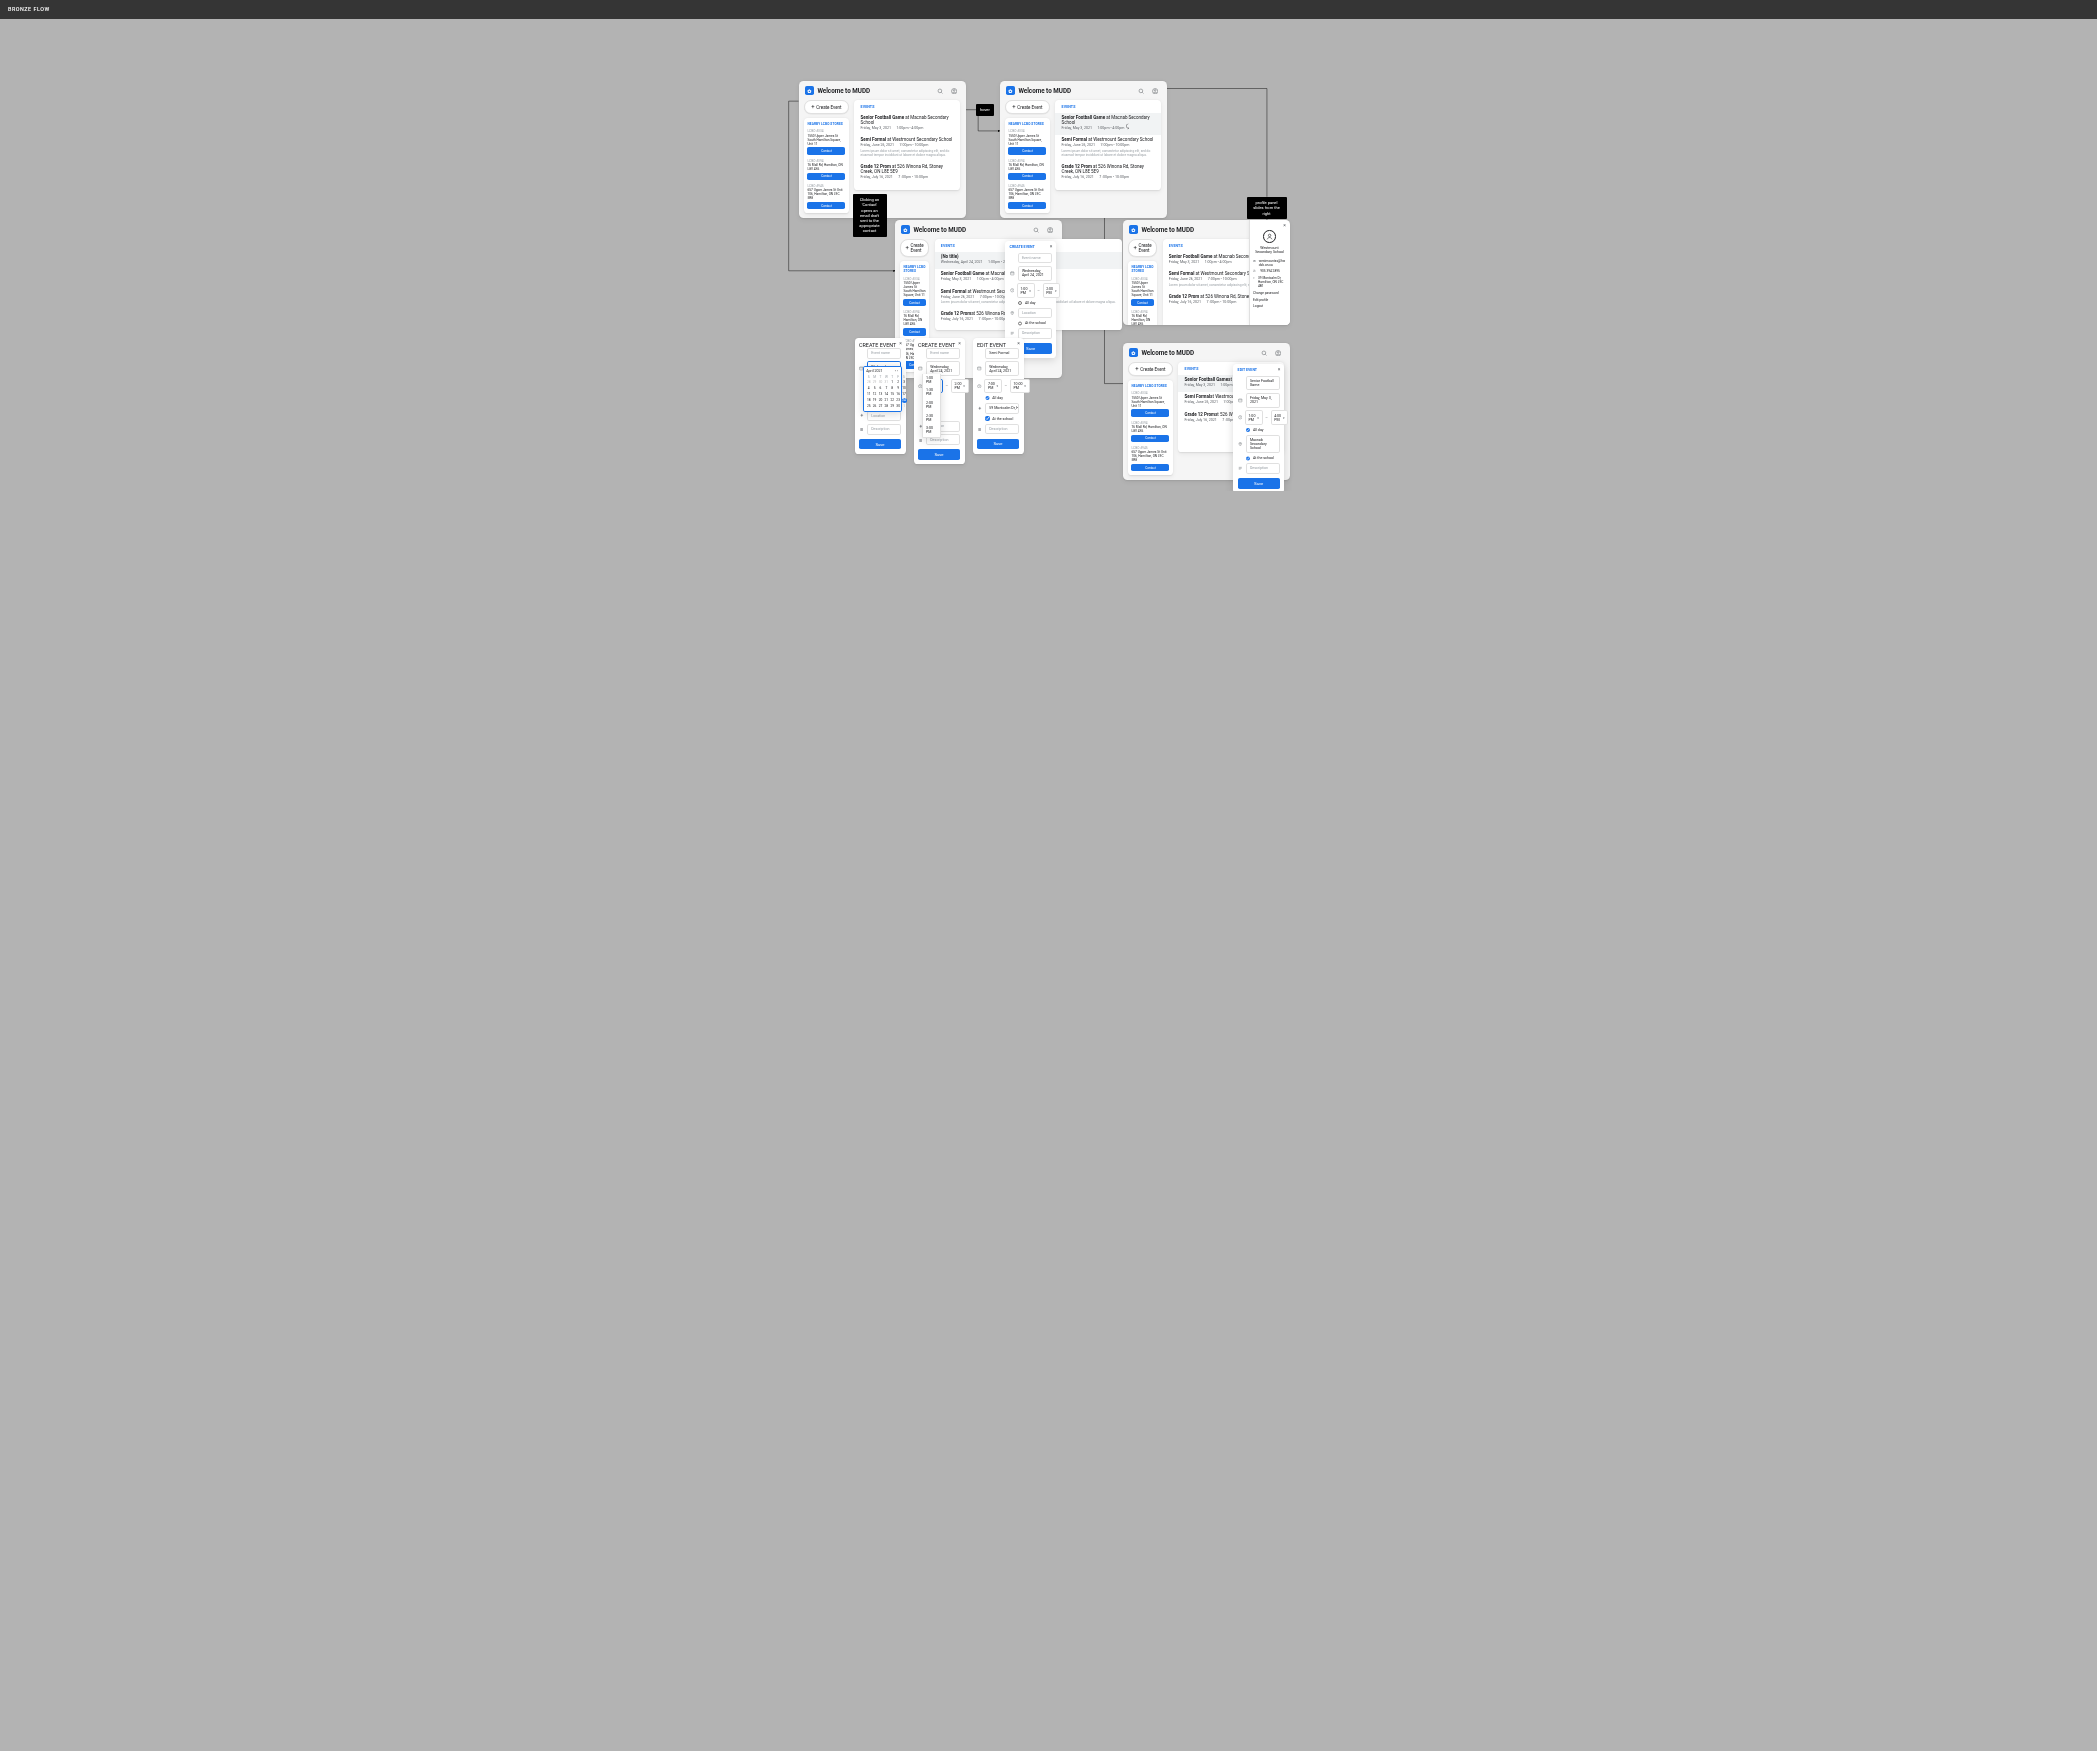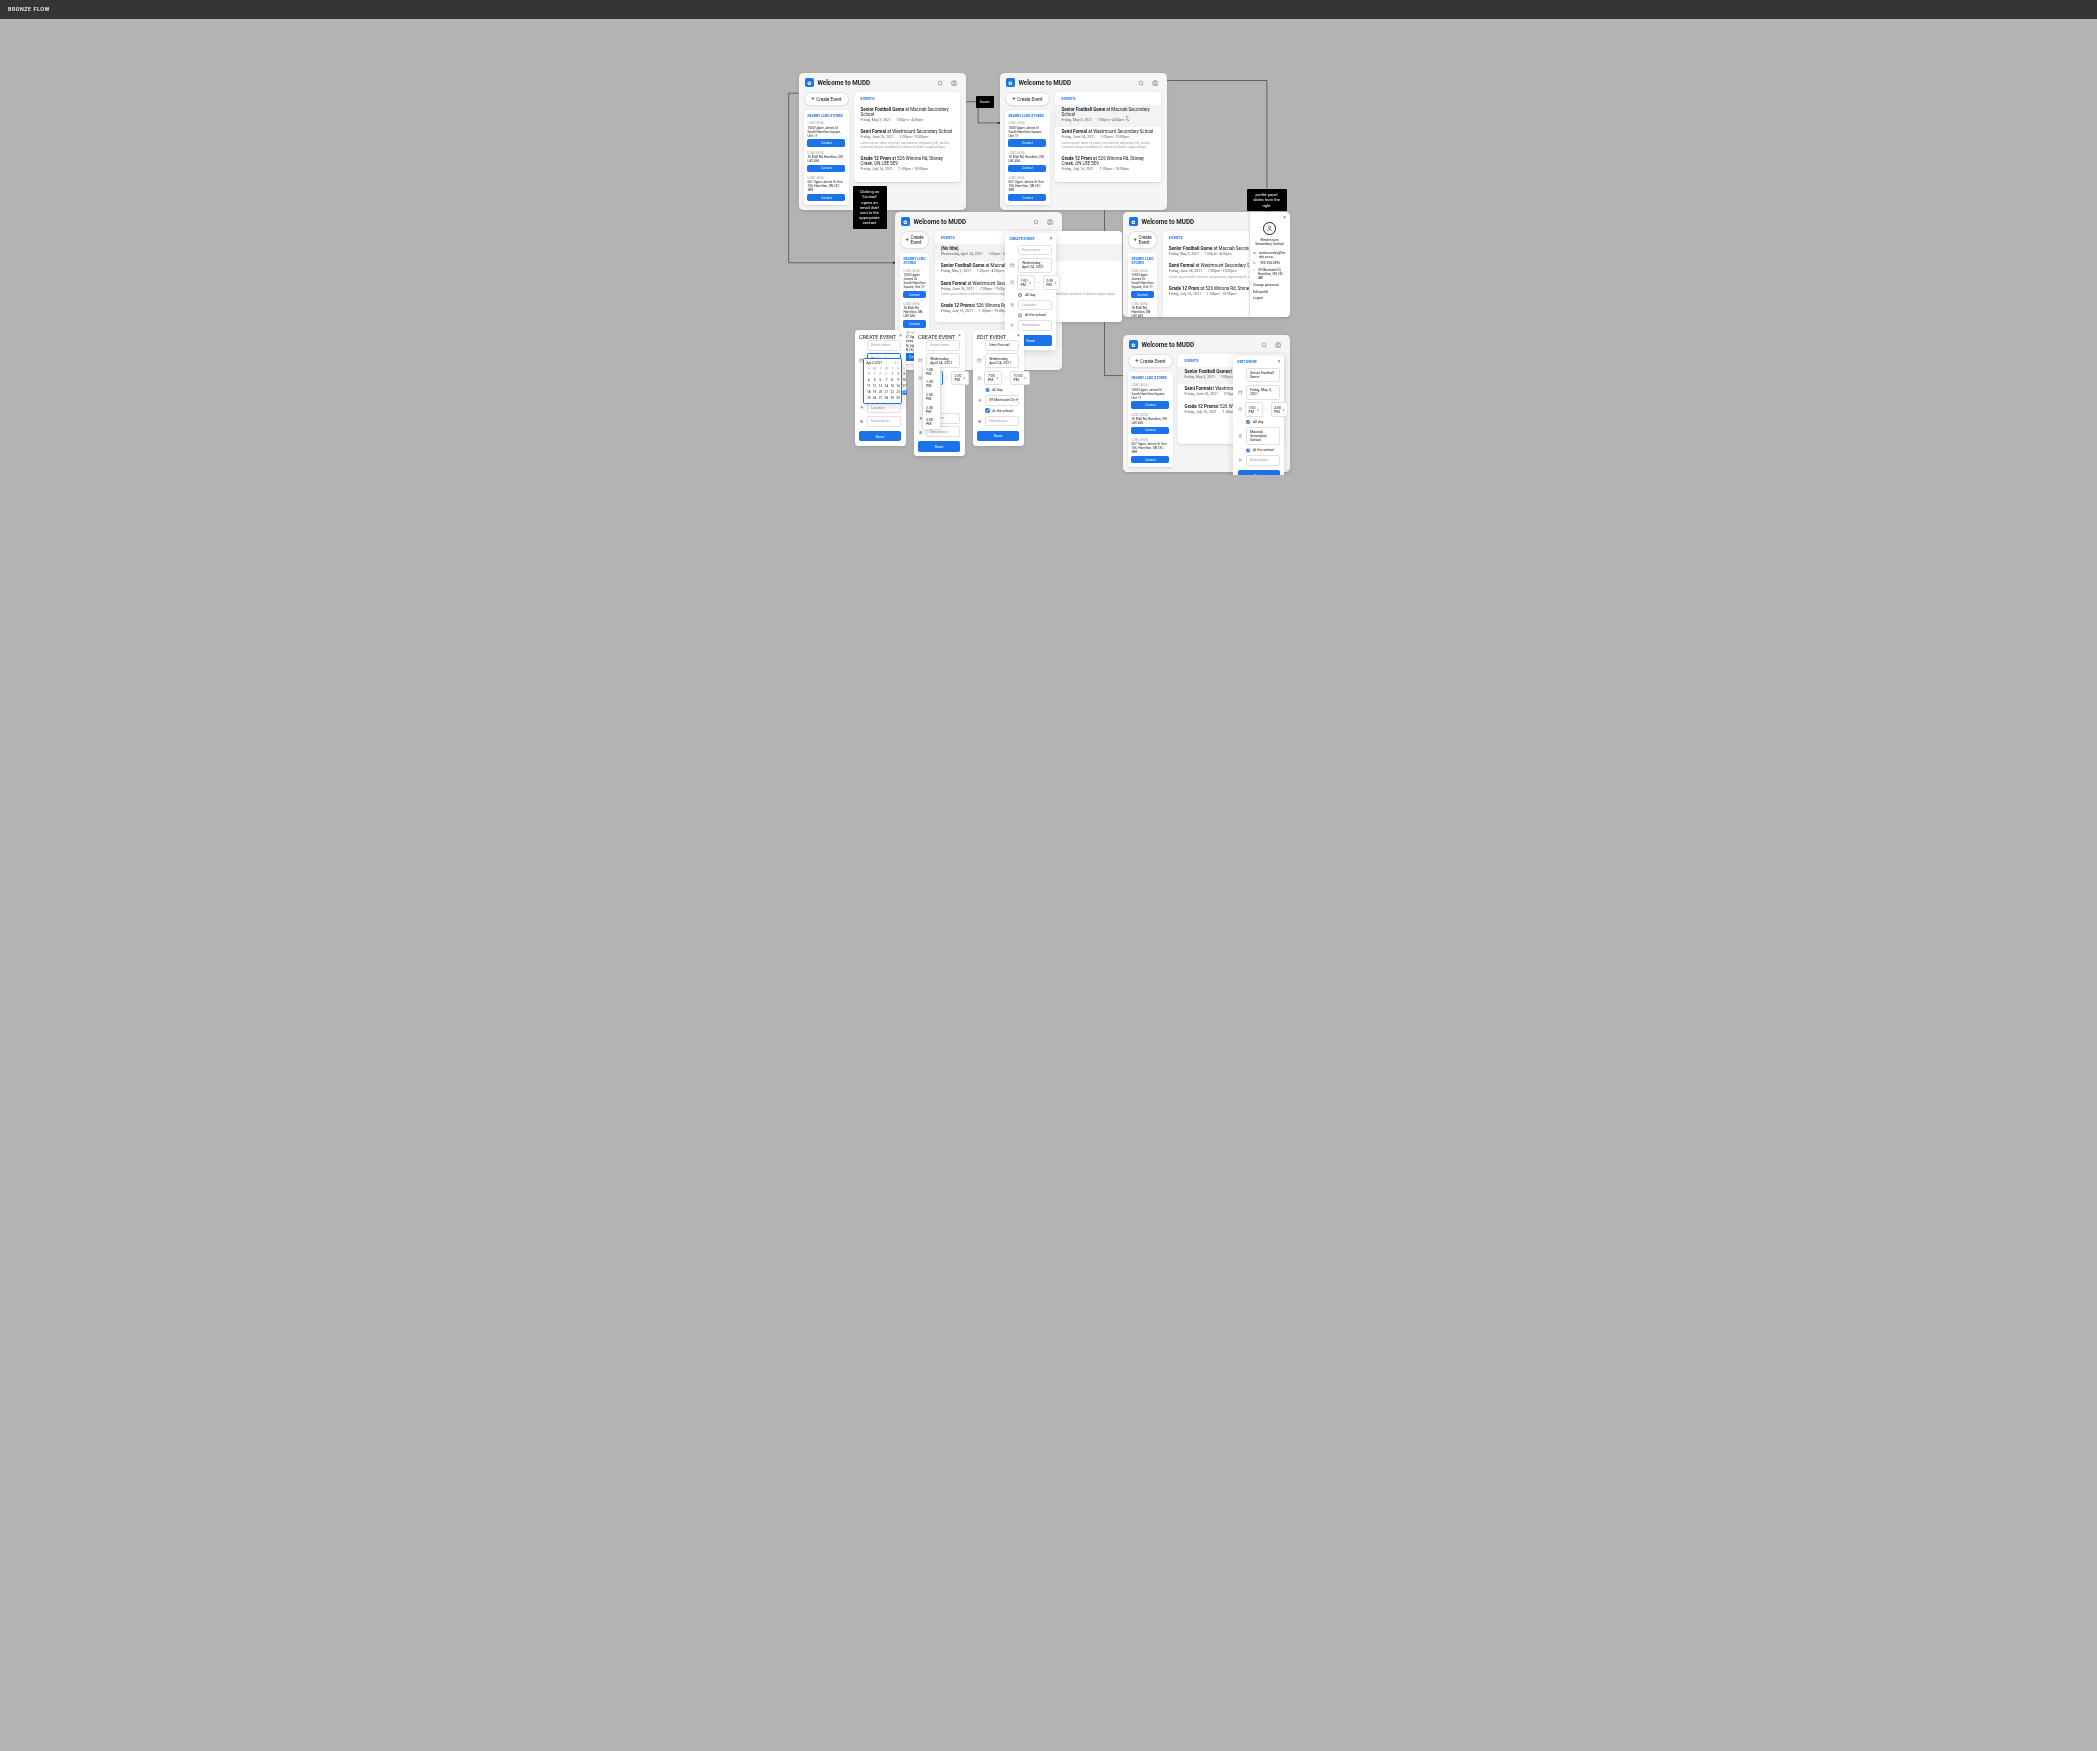--- a/index.html
+++ b/index.html
@@ -28,21 +28,21 @@
     color:#fff;
     font-size:5.4px;
     letter-spacing:0.5px;
     padding:6.3px 8px;
     font-weight:500;
   }
   .canvas{
     position:relative;
     width:564px;
     height:456px;
-    margin:0 auto;
+    margin:8px auto;
   }
   .window{
     position:absolute;
     background:#f5f5f5;
     border-radius:4.5px;
     box-shadow:var(--shadow);
     padding:5.4px;
   }
   .win-header{
     display:flex;

